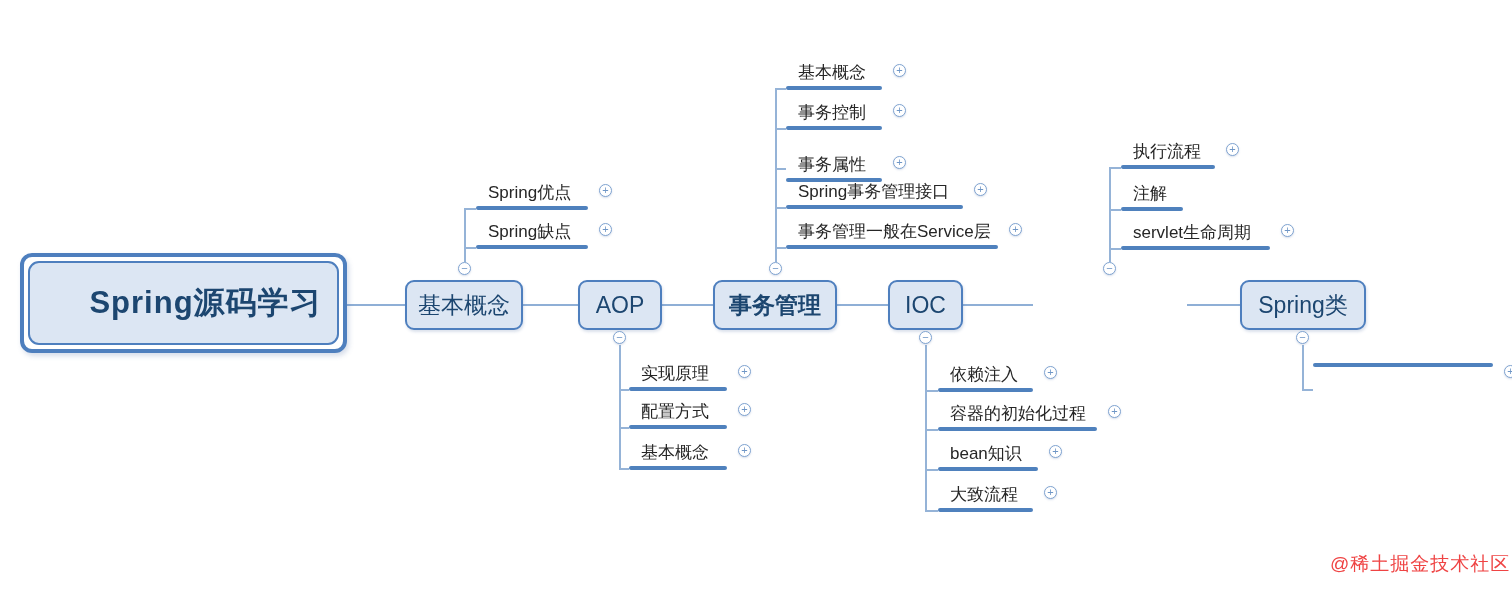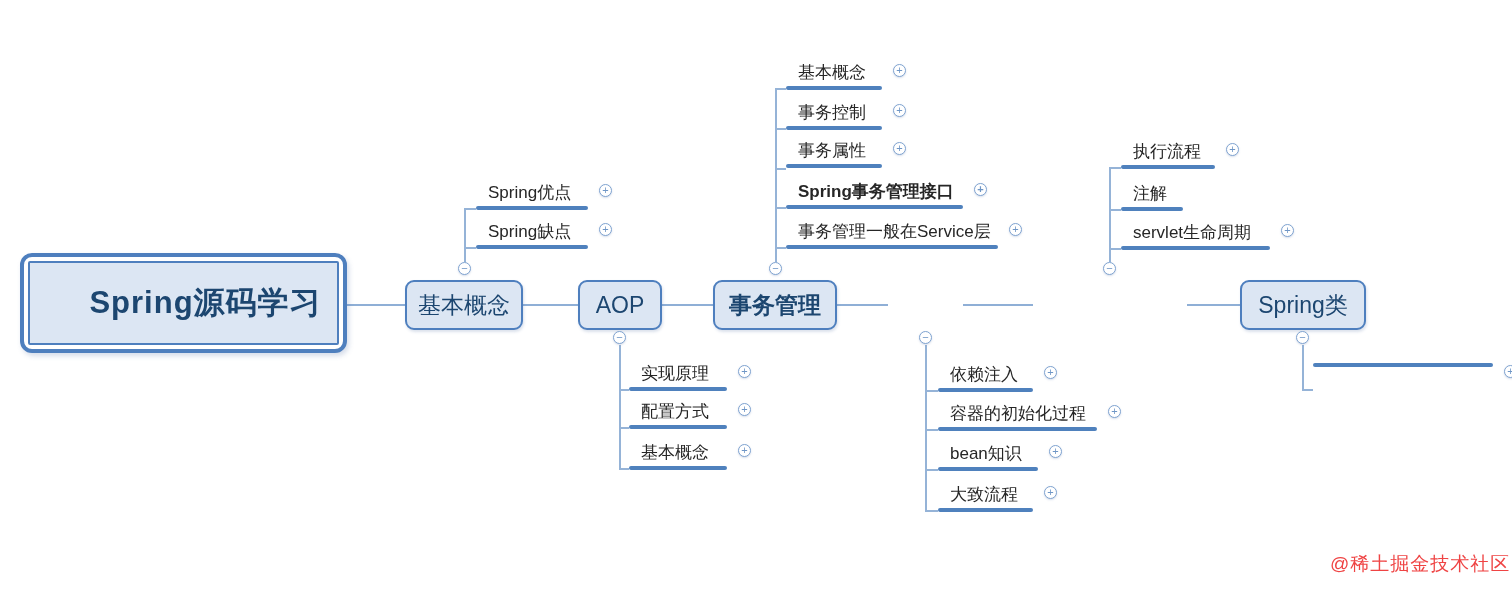--- a/index.html
+++ b/index.html
@@ -13,21 +13,21 @@
   .hline{position:absolute;height:1.5px;background:#95b3d7;}
   .vline{position:absolute;width:1.5px;background:#95b3d7;}
   .cline{position:absolute;height:2px;top:304px;background:#8fafd6;}
 
   
   .root{
     position:absolute;border:4px solid #4e7fbe;border-radius:12px;background:#ffffff;
     padding:4px;box-sizing:border-box;box-shadow:2px 3px 5px rgba(90,120,170,.25);
   }
   .root-inner{
-    width:100%;height:100%;box-sizing:border-box;border:2px solid #4e7fbe;border-radius:2px;
+    width:100%;height:100%;box-sizing:border-box;border:2px solid #4e7fbe;border-radius:11px;
     background:#dce6f3;display:flex;align-items:center;justify-content:center;padding-left:44px;
   }
   .root-inner span{font-size:31px;font-weight:bold;color:#1c4670;letter-spacing:1px;}
 
   
   .topic{
     position:absolute;height:50px;box-sizing:border-box;background:#dce6f3;
     border:2px solid #4e7fbe;border-radius:9px;display:flex;align-items:center;justify-content:center;
     box-shadow:1px 2px 3px rgba(90,120,170,.22);
   }
@@ -71,20 +71,23 @@
   </div>
 
   <div class="topic" style="left:405px;top:280px;width:118px;">
     <span>基本概念</span>
     </div>
   <div class="topic" style="left:578px;top:280px;width:84px;">
     <span>AOP</span>
     </div>
   <div class="topic" style="left:713px;top:280px;width:124px;font-weight:bold;">
     <span>事务管理</span>
+    </div>
+  <div class="topic" style="left:888px;top:280px;width:75px;">
+    <span>IOC</span>
     </div>
   <div class="topic" style="left:1240px;top:280px;width:126px;">
     <span>Spring类</span>
     </div>
 
   <div class="vline" style="left:464px;top:208px;height:54px;"></div>
   <div class="hline" style="left:464px;top:208px;width:12px;"></div>
   <div class="hline" style="left:464px;top:247px;width:12px;"></div>
   <div class="badge" style="left:458px;top:262px;">
       <i>−</i>
@@ -152,28 +155,28 @@
         <i>+</i>
       </span>
   </div>
   <div class="child" style="left:786px;top:102px;width:96px;">
     <span class="lbl">事务控制</span>
     <div class="u"></div>
     <span class="badge">
         <i>+</i>
       </span>
   </div>
-  <div class="child" style="left:786px;top:140px;width:96px;">
+  <div class="child" style="left:786px;top:154px;width:96px;">
     <span class="lbl">事务属性</span>
     <div class="u"></div>
     <span class="badge">
         <i>+</i>
       </span>
   </div>
-  <div class="child" style="left:786px;top:181px;width:177px;font-weight:bold;">
+  <div class="child" style="left:786px;top:181px;width:177px;">
     <span class="lbl">Spring事务管理接口</span>
     <div class="u"></div>
     <span class="badge">
         <i>+</i>
       </span>
   </div>
   <div class="child" style="left:786px;top:221px;width:212px;">
     <span class="lbl">事务管理一般在Service层</span>
     <div class="u"></div>
     <span class="badge">

